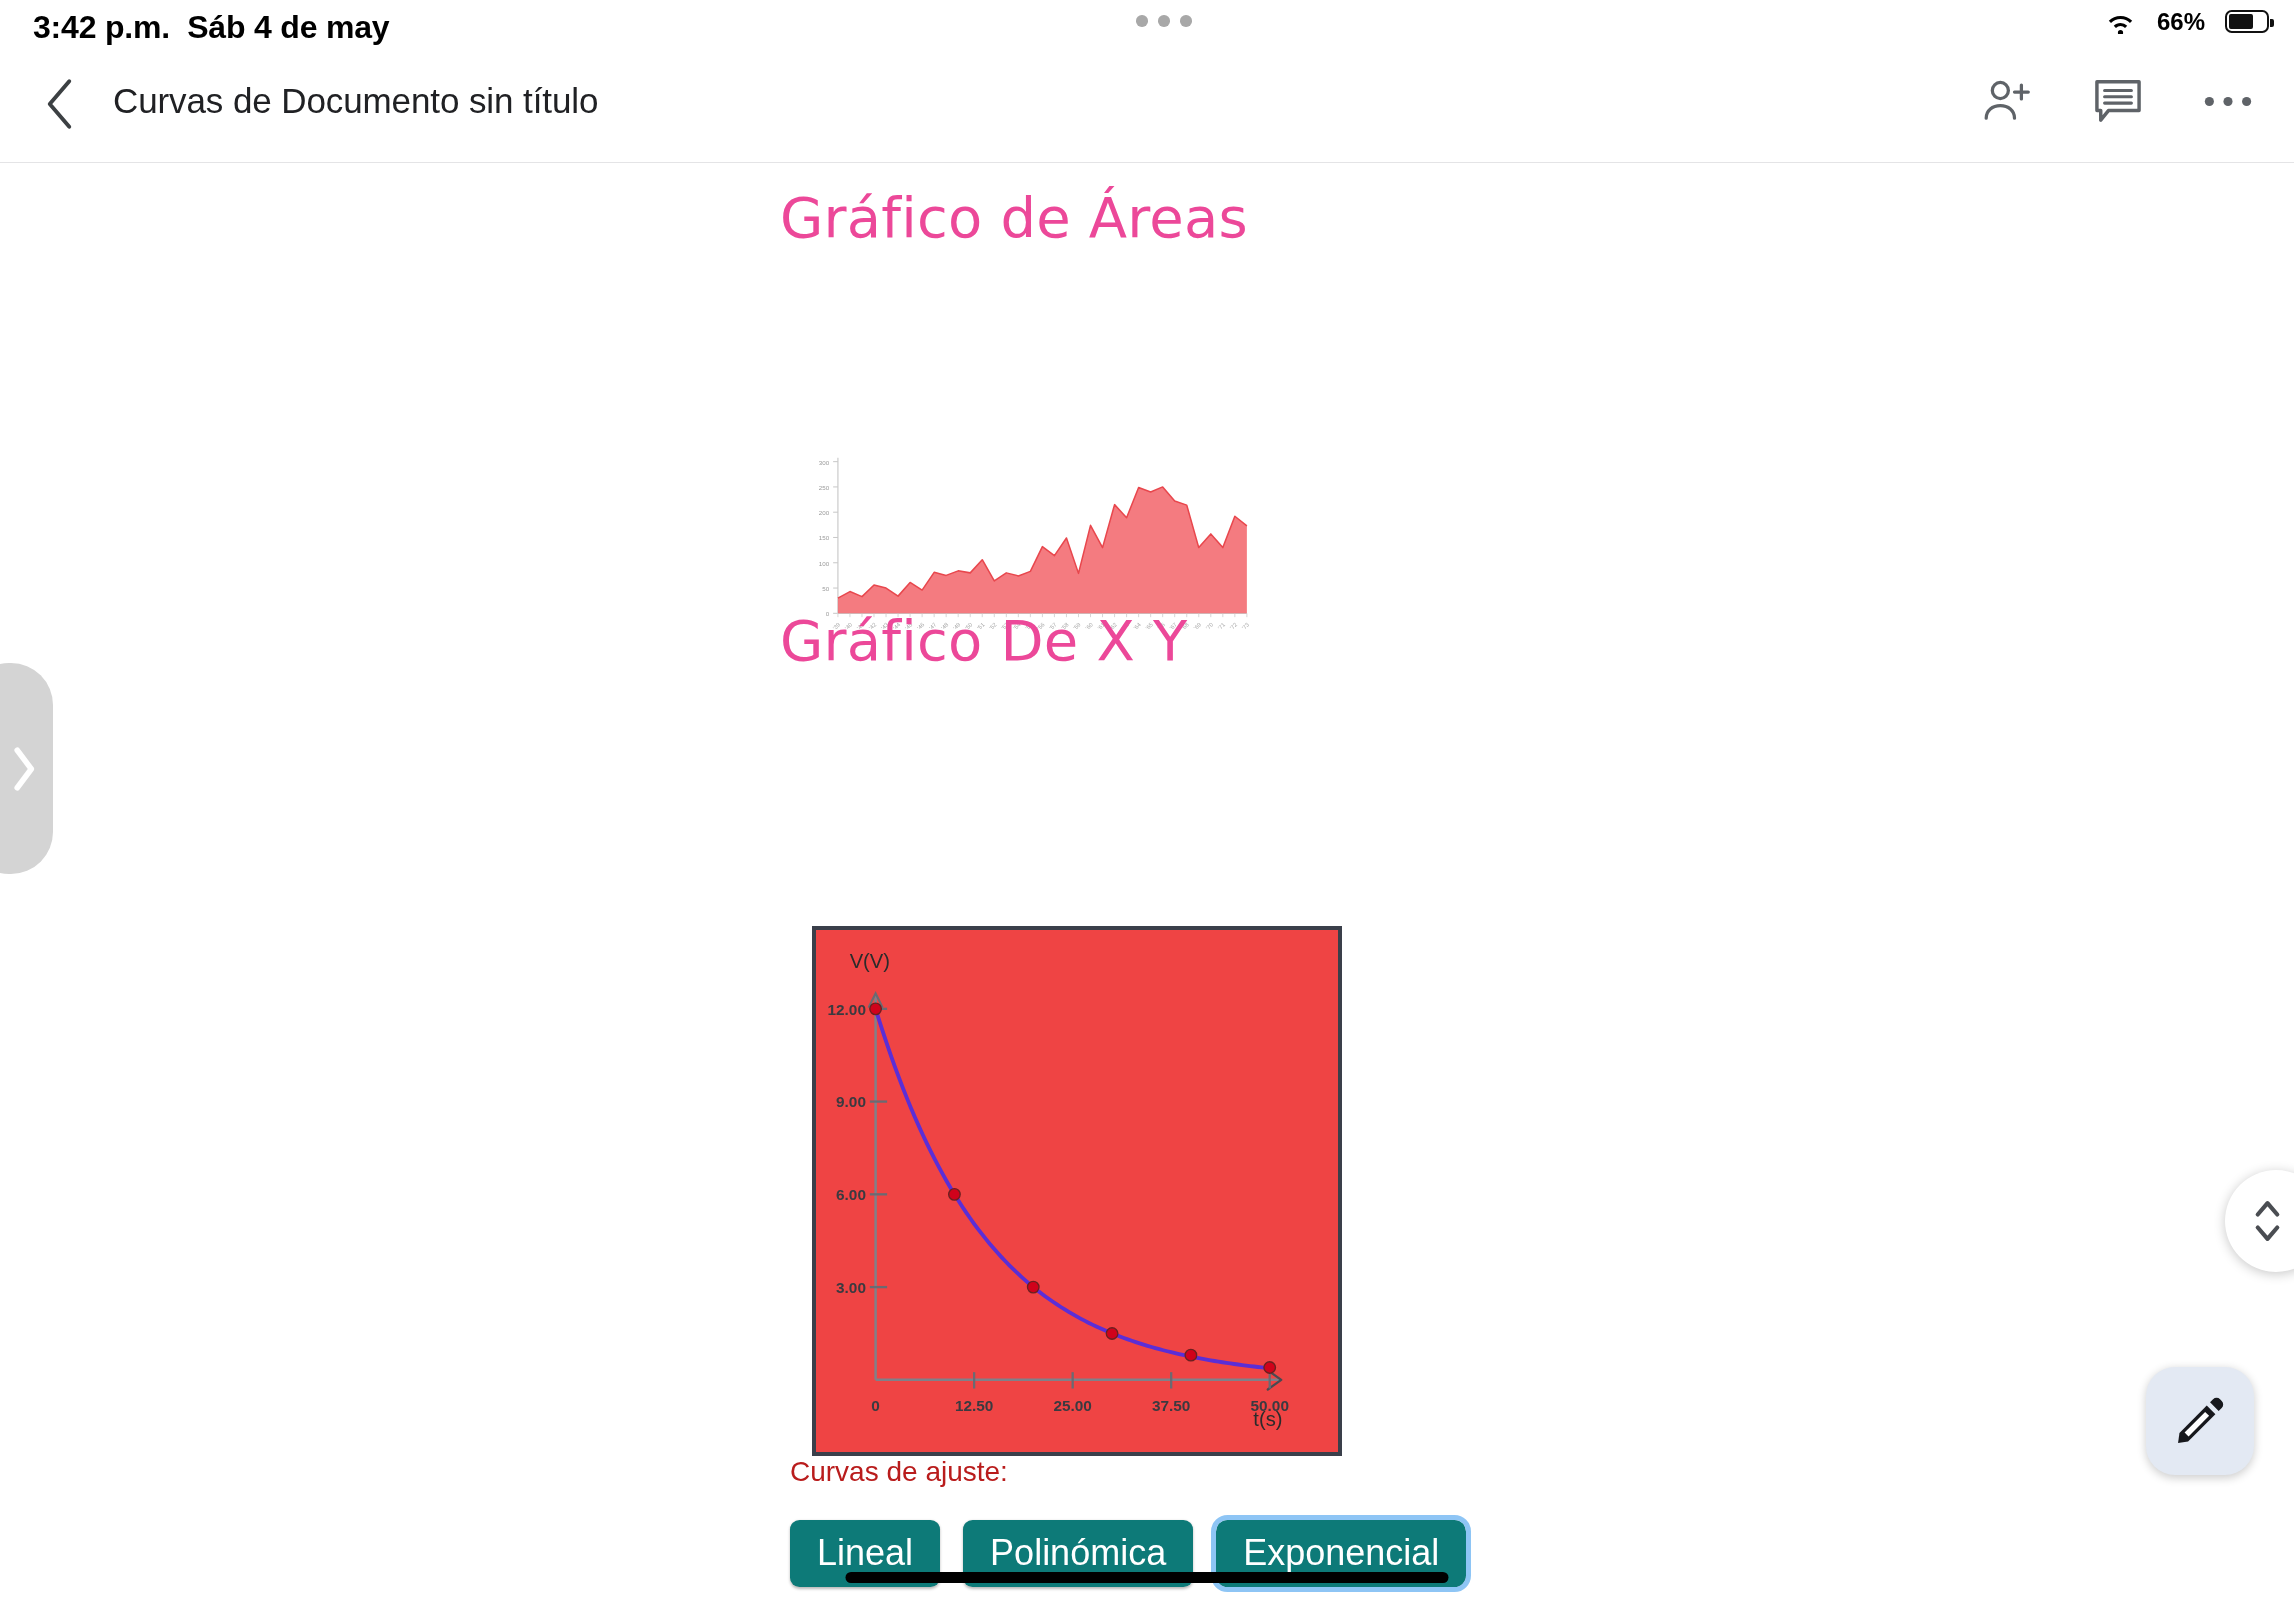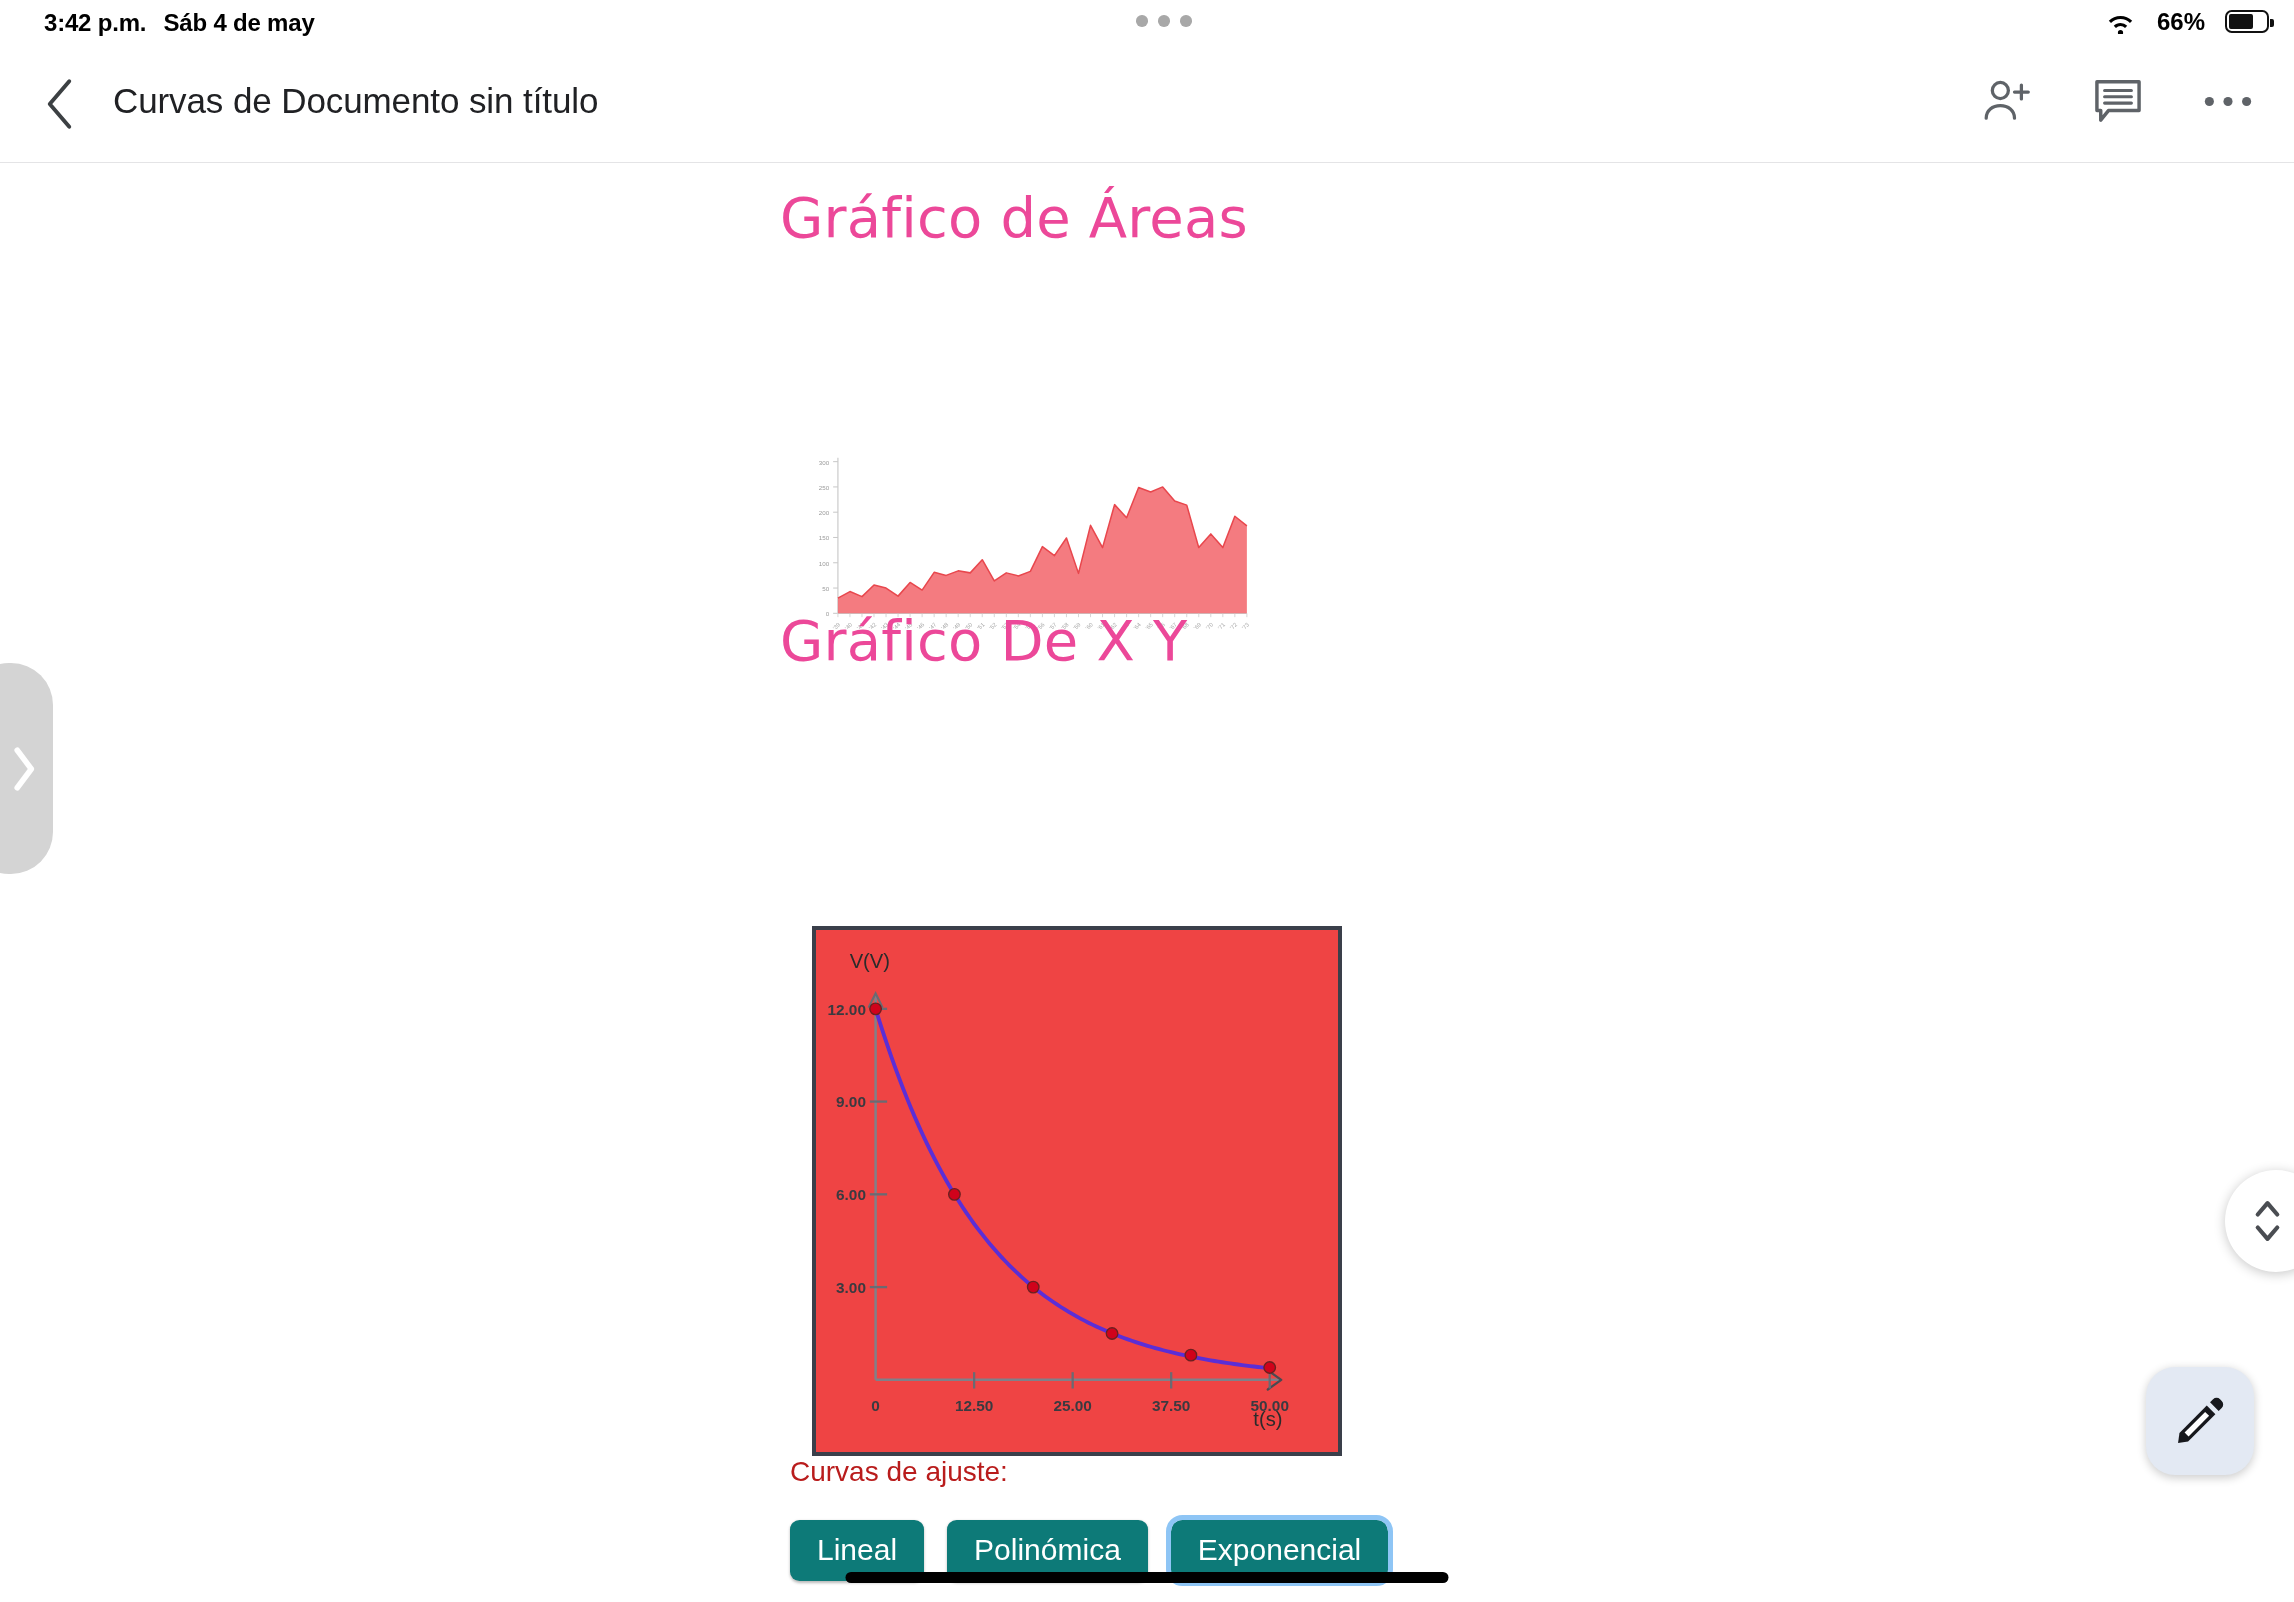--- a/index.html
+++ b/index.html
@@ -10,23 +10,23 @@
     overflow: hidden;
   }
   #app { position: relative; width: 2294px; height: 1602px; background:#fff; }
 
   
   .statusbar {
     position: absolute; top: 0; left: 0; width: 2294px; height: 44px;
     display: flex; align-items: center; background:#fff; z-index: 30;
   }
   .sb-left {
-    position:absolute; left: 44px; top: 8.6px;
+    position:absolute; left: 33px; top: 8.6px;
     display:flex; align-items:center; gap: 17.3px;
-    font-size: 24px; font-weight: 700; color:#000;
+    font-size: 32px; font-weight: 700; color:#000;
     letter-spacing: -0.2px;
   }
   .sb-time { white-space: nowrap; }
   .sb-date { white-space: nowrap; }
   .sb-dots {
     position:absolute; left: 1136px; top: 15.4px;
     display:flex; gap:10.6px;
   }
   .sb-dots span { width: 11.5px; height: 11.5px; border-radius: 50%; background:#a8a8a8; display:block; }
   .sb-right {
@@ -100,21 +100,21 @@
     font-size: 28px; color: #b91c1c; white-space: nowrap;
   }
   #label-curvas { left: 790px; top: 1292px; }
 
   .btn-row {
     position:absolute; left: 790px; top: 1356px;
     display:flex; align-items:center; gap: 23px;
   }
   .chip {
     background: #0d7a78; color:#fff;
-    font-size: 30px; font-family:"Liberation Sans", sans-serif;
+    font-size: 36px; font-family:"Liberation Sans", sans-serif;
     border: none; border-radius: 9.6px;
     padding: 15.4px 27px; cursor:pointer; line-height: 1;
     box-shadow: 0 1.9px 2.9px rgba(0,0,0,0.28);
   }
   .chip.selected {
     outline: 5.8px solid #8ec5f5; outline-offset: 0px;
     border-radius: 11.5px;
   }
 
   

